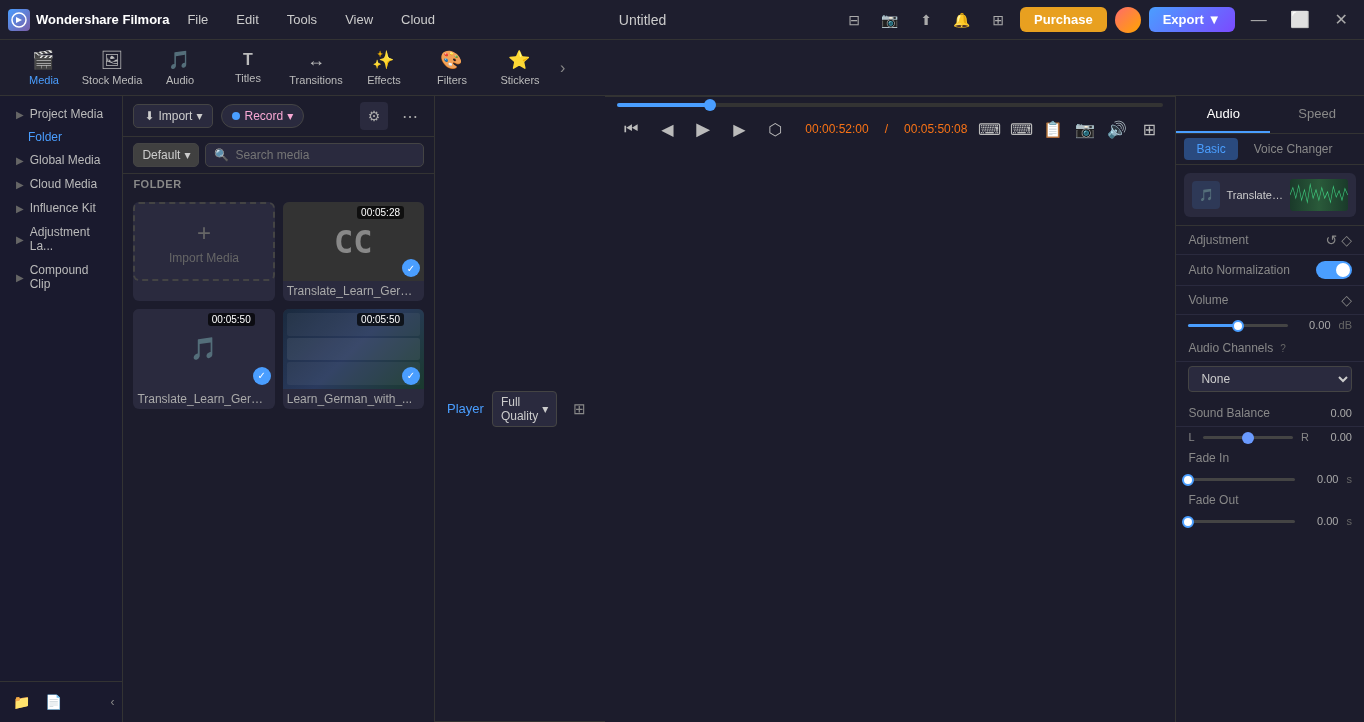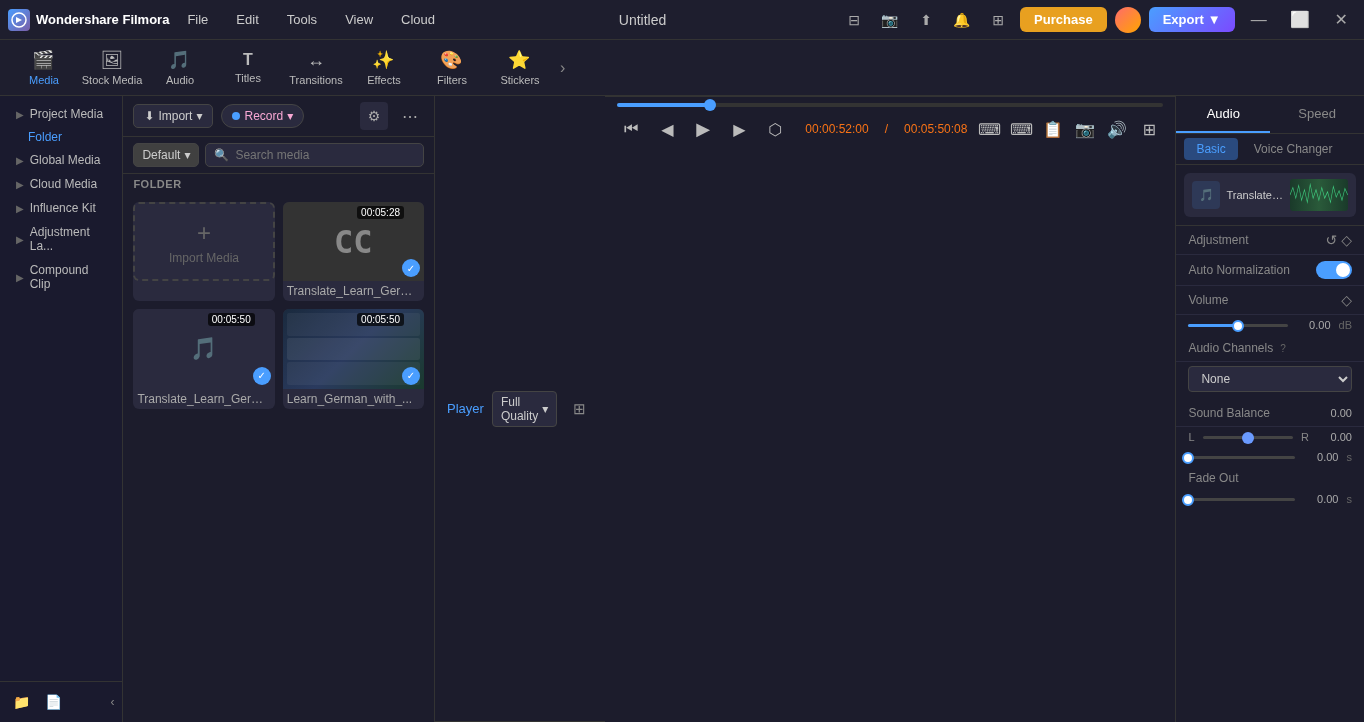--- a/index.html
+++ b/index.html
@@ -422,20 +422,23 @@
     </div>
     <div class="right-slider-row">
       <span class="lbal">L</span>
       <div class="balance-slider">
         <div class="balance-thumb"></div>
       </div>
       <span class="lbal">R</span>
       <span class="right-val">0.00</span>
     </div>
 
+    <div class="fade-row">
+      <span class="fade-label">Fade In</span>
+    </div>
     <div class="right-slider-row">
       <div class="right-slider">
         <div class="right-slider-fill" style="width:0%;"></div>
         <div class="right-slider-thumb" style="left:0%;"></div>
       </div>
       <span class="right-val">0.00</span>
       <span class="right-unit">s</span>
     </div>
 
     <div class="fade-row">

